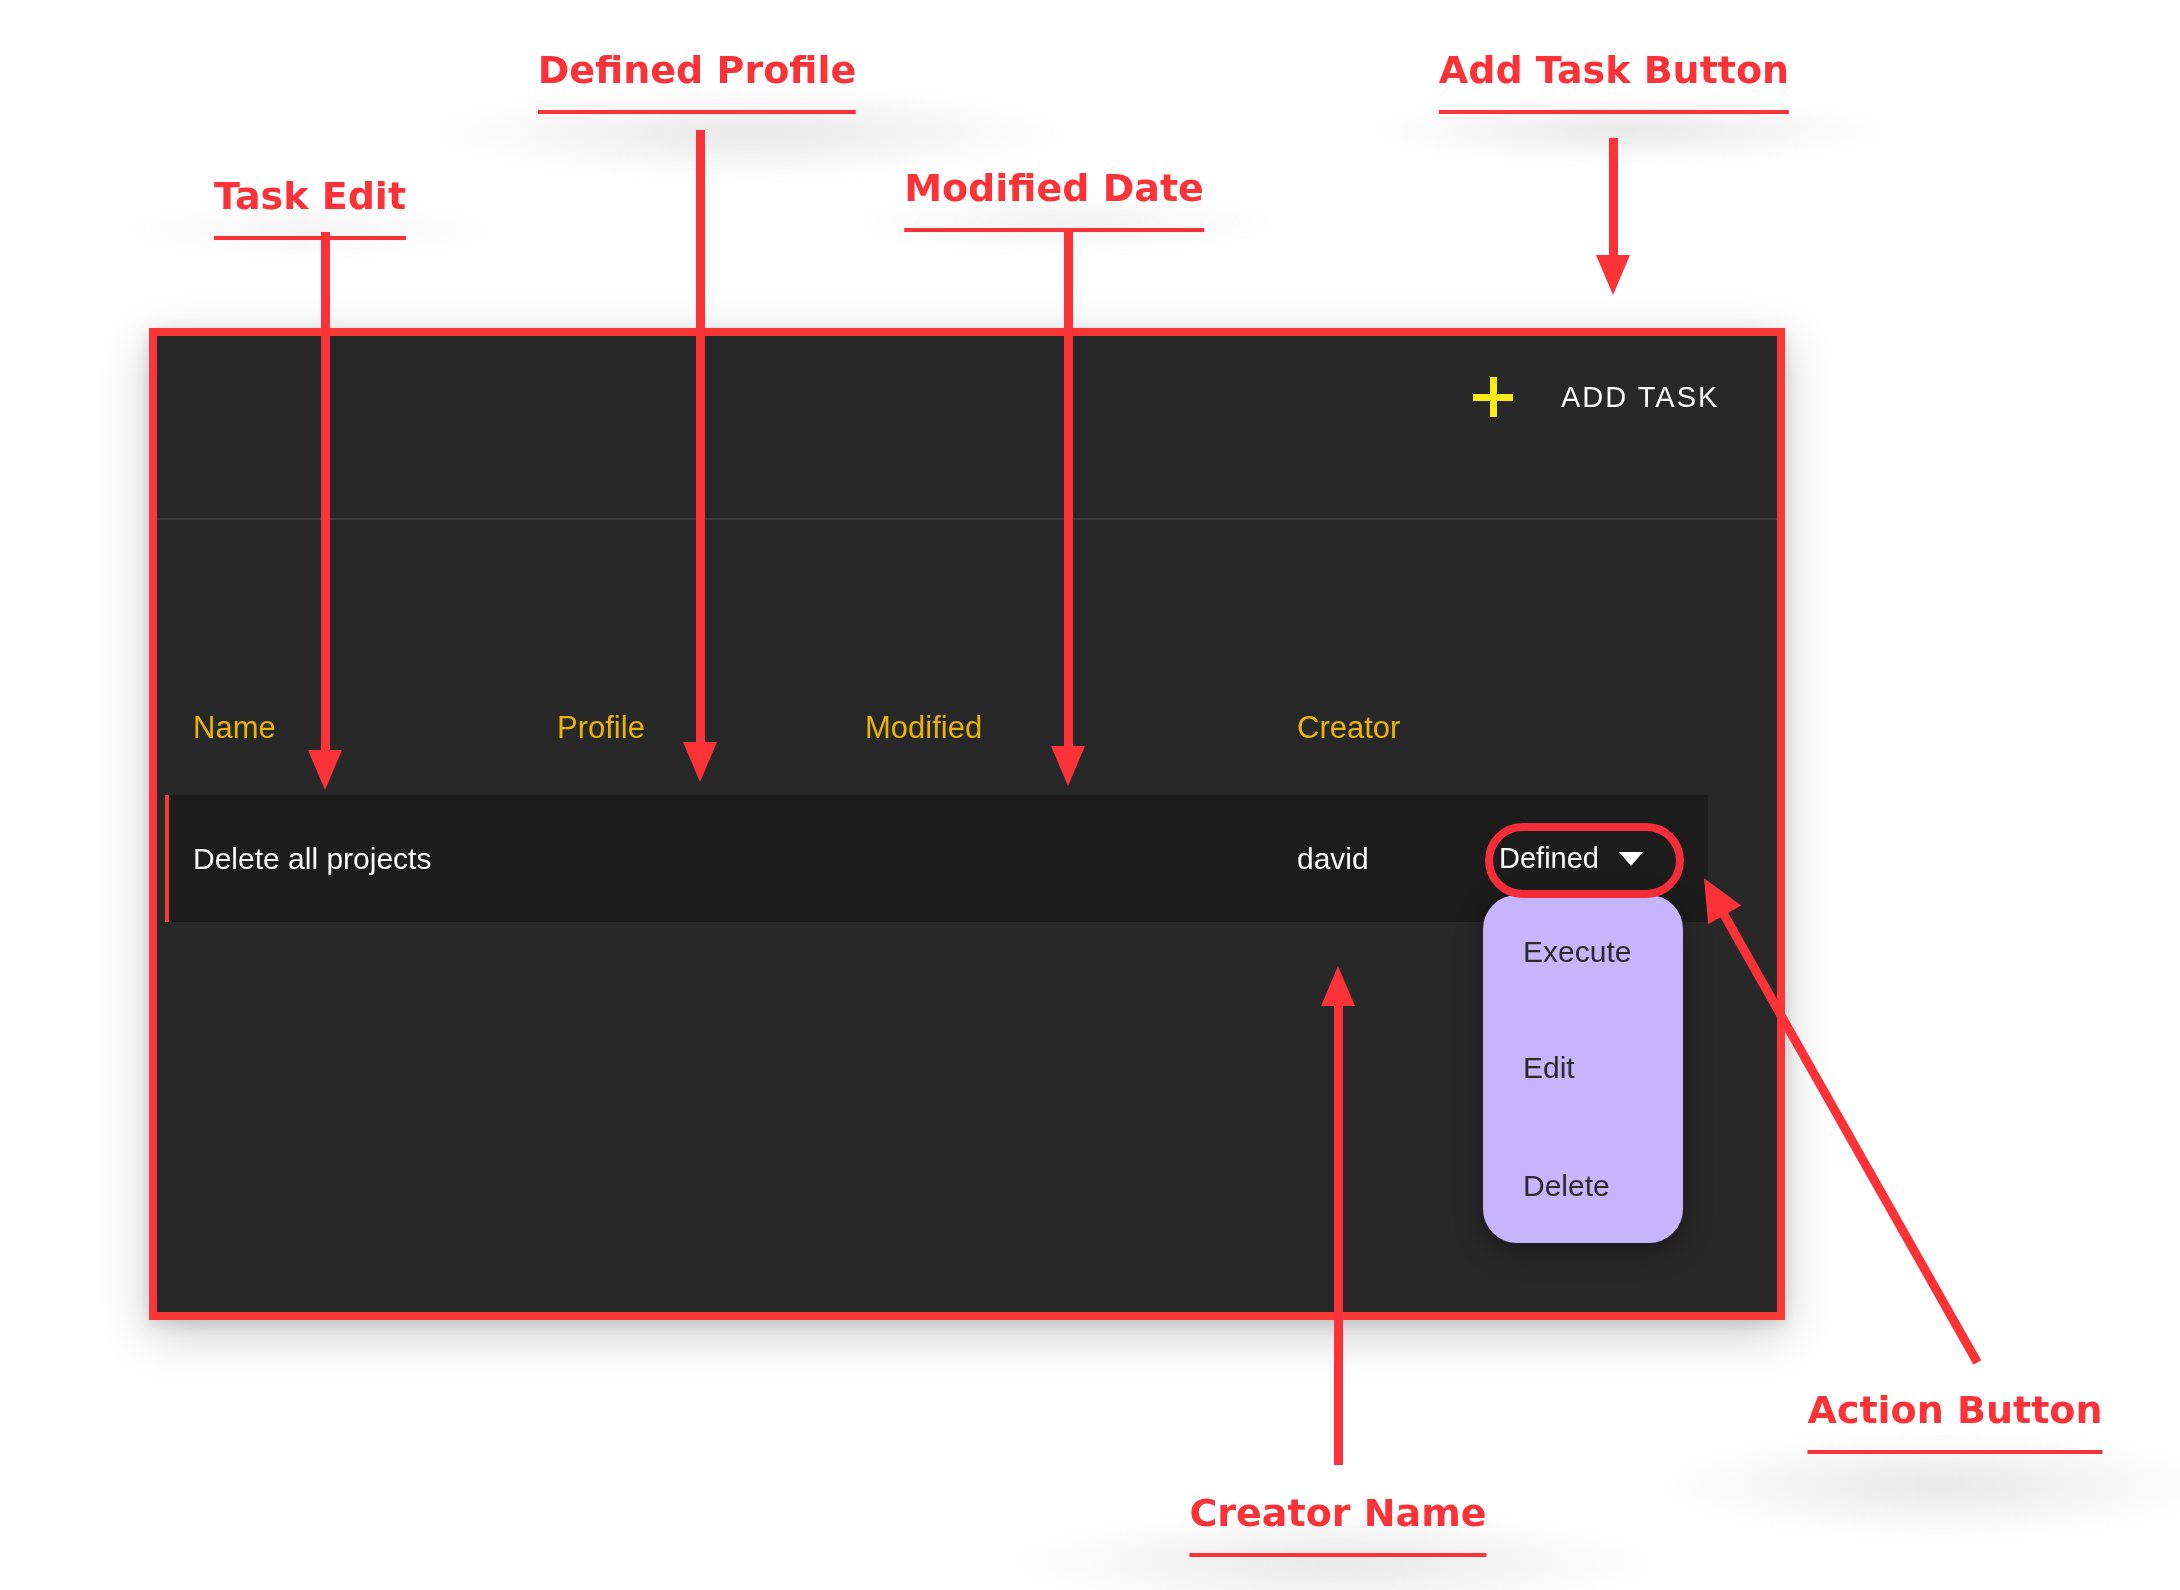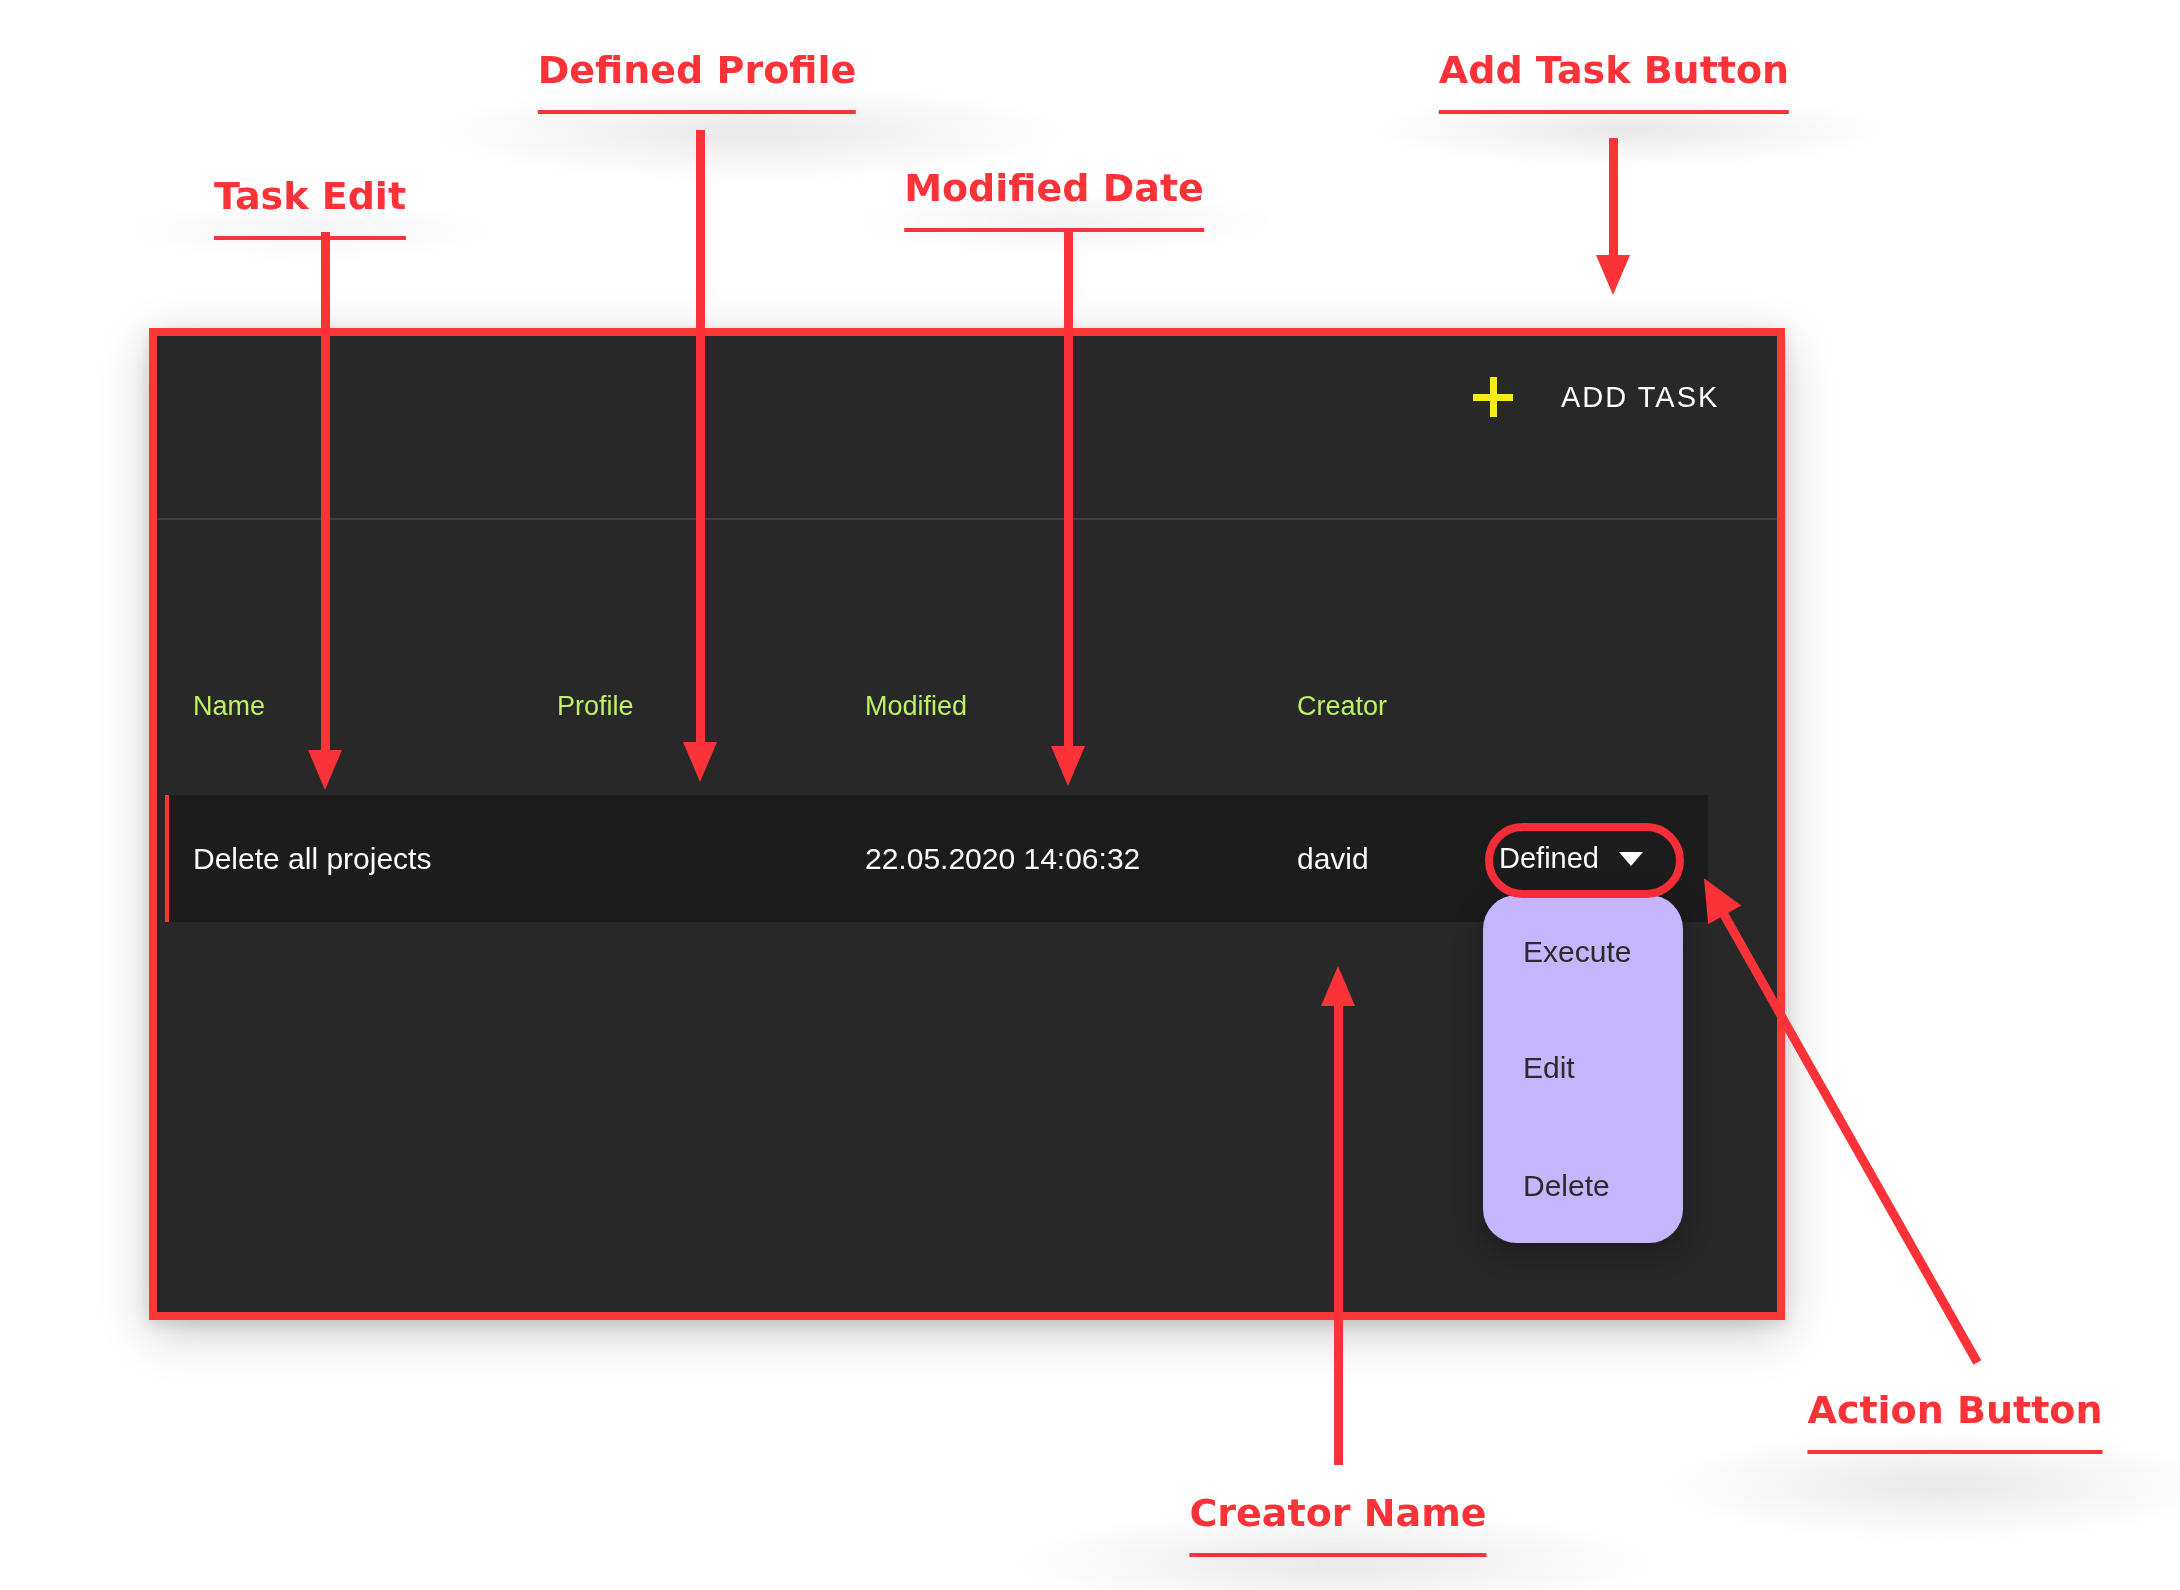--- a/index.html
+++ b/index.html
@@ -40,21 +40,21 @@
 
   .add-task-btn{position:absolute;left:1290px;top:24px;width:320px;height:74px;
                 display:flex;align-items:center;cursor:pointer;}
   .plus-icon{position:relative;width:40px;height:40px;margin-left:26px;}
   .plus-icon::before{content:"";position:absolute;left:0;top:16.5px;width:40px;height:7px;background:#f6eb16;}
   .plus-icon::after{content:"";position:absolute;left:16.5px;top:0;width:7px;height:40px;background:#f6eb16;}
   .add-task-text{margin-left:48px;color:#fdfdfd;font-size:29px;letter-spacing:2px;}
 
   .top-divider{position:absolute;left:0;top:182px;width:1620px;height:2px;background:#3d3d3d;}
 
-  .col-header{position:absolute;top:355px;color:#bef264;font-size:27px;}
+  .col-header{position:absolute;top:374px;color:#eab308;font-size:31px;}
   .hdr-name{left:36px;} .hdr-profile{left:400px;} .hdr-modified{left:708px;} .hdr-creator{left:1140px;}
 
   .task-row{position:absolute;left:8px;top:459px;width:1543px;height:127px;
             background:#1c1c1c;border-left:4px solid #fb3737;box-sizing:border-box;cursor:pointer;}
   .cell{position:absolute;top:0;height:127px;display:flex;align-items:center;
         color:#fafafa;font-size:30px;white-space:nowrap;}
   .cell-name{left:24px;} .cell-profile{left:387px;} .cell-modified{left:696px;} .cell-creator{left:1128px;}
   .action-btn{position:absolute;left:1330px;top:0;height:127px;display:flex;align-items:center;
               color:#fafafa;font-size:29px;cursor:pointer;}
   .caret-down{width:0;height:0;margin-left:20px;
@@ -125,21 +125,20 @@
 
     <div class="top-divider"></div>
 
     <div class="col-header hdr-name">Name</div>
     <div class="col-header hdr-profile">Profile</div>
     <div class="col-header hdr-modified">Modified</div>
     <div class="col-header hdr-creator">Creator</div>
 
     <div class="task-row">
       <div class="cell cell-name">Delete all projects</div>
-      <div class="cell cell-modified">22.05.2020 14:06:32</div>
       <div class="cell cell-creator">david</div>
       <div class="action-btn">
         <span>Defined</span>
         <span class="caret-down"></span>
       </div>
     </div>
 
     <div class="dropdown">
       <div class="dd-item dd-execute">Execute</div>
       <div class="dd-item dd-edit">Edit</div>

